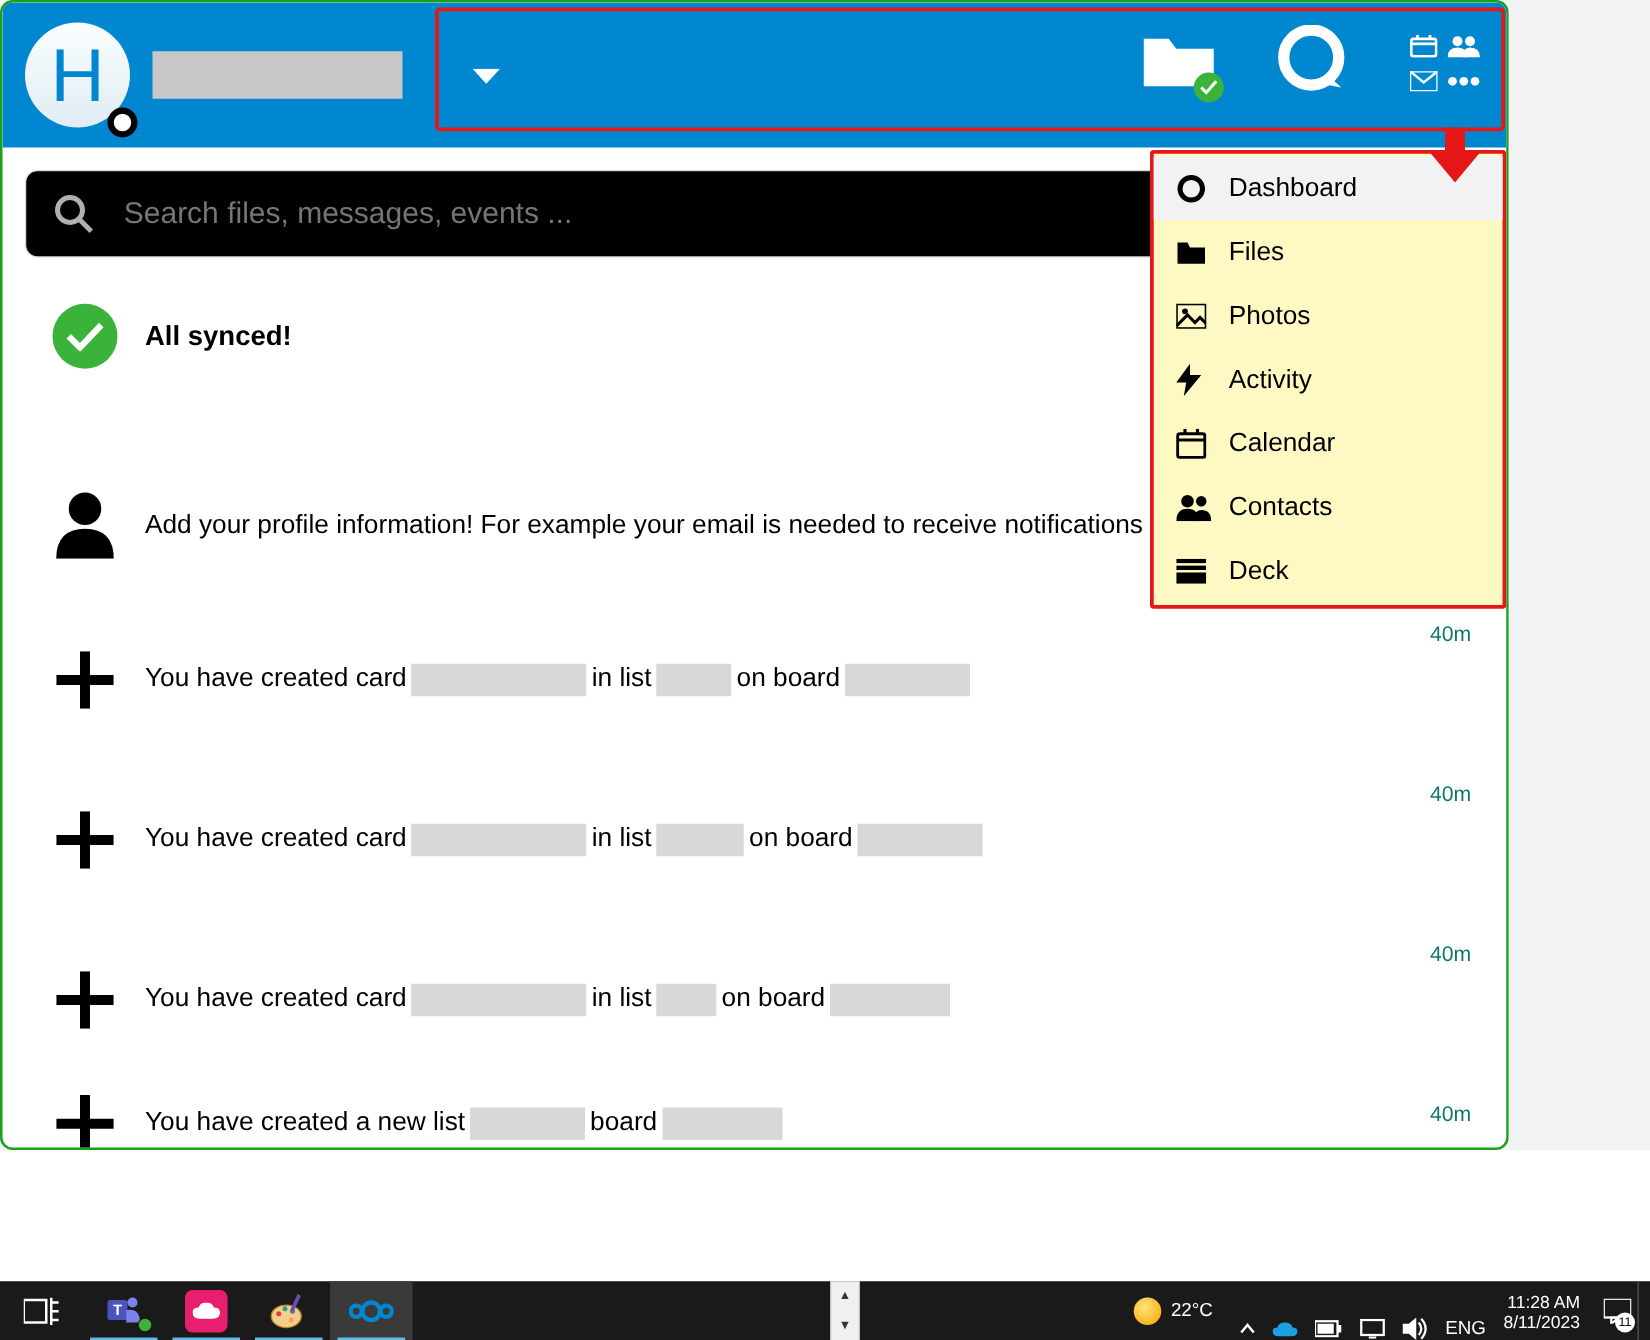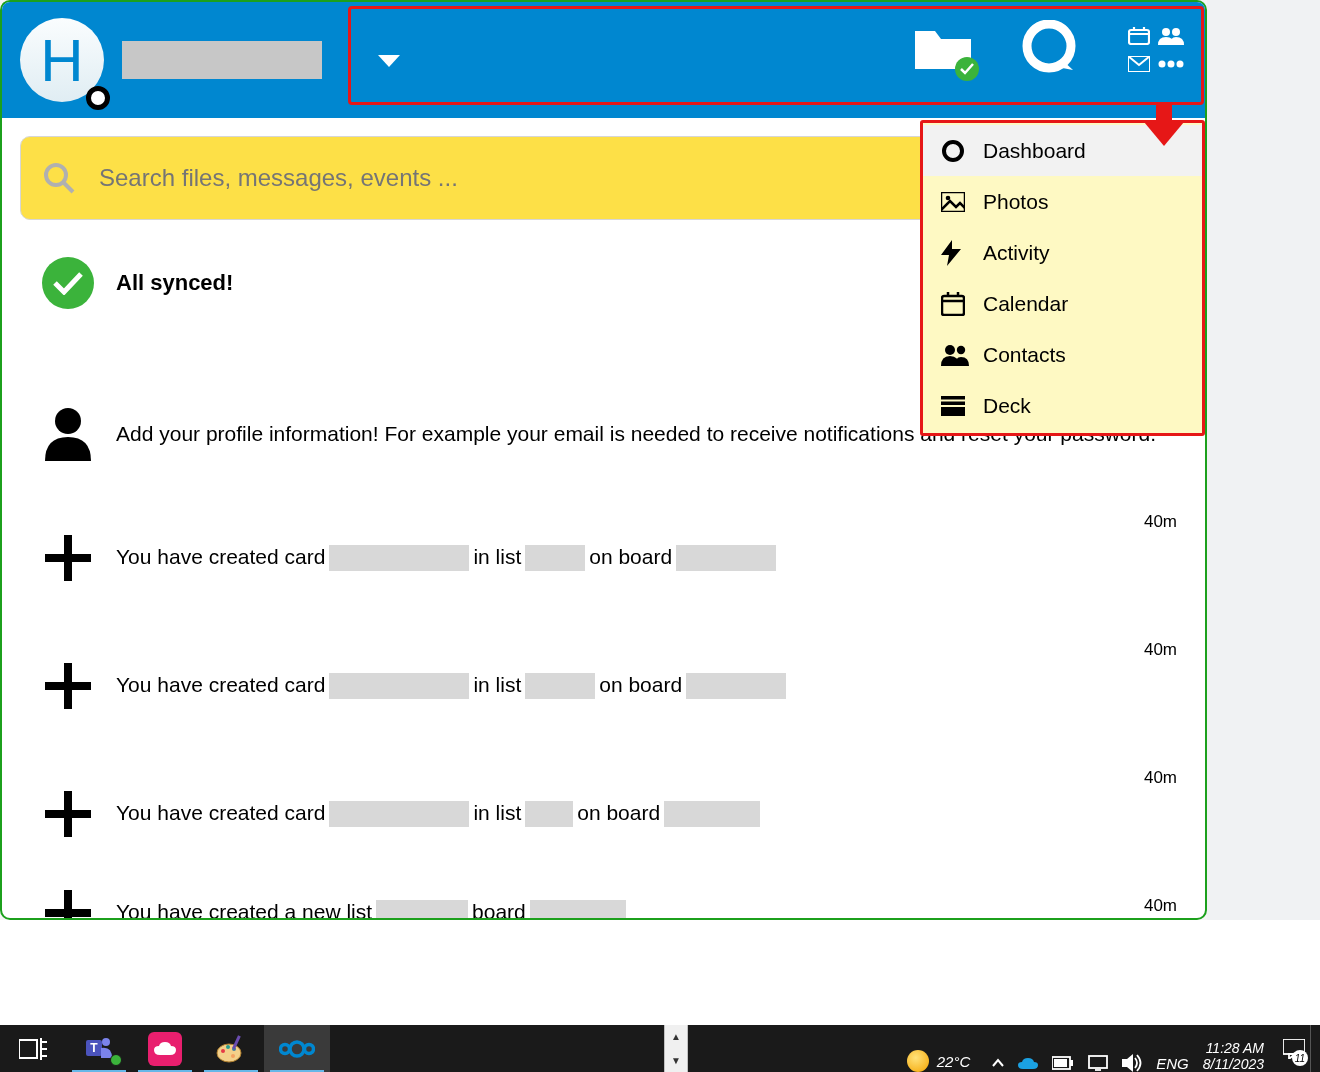--- a/index.html
+++ b/index.html
@@ -127,25 +127,25 @@
   .menu-item.sel { background: #f2f2f2; }
   .menu-item .mi-icon { width: 34px; display: flex; align-items: center; }
   .menu-item .mi-label { margin-left: 8px; }
   
   .main {
     padding: 18px 18px 0 18px;
   }
   .searchbar {
     display: flex;
     align-items: center;
-    height: 84px;
+    height: 70px;
     border: 1px solid #d6d6d6;
     border-radius: 10px;
     margin-bottom: 18px;
-    background: #fde047;
+    background: #000000;
   }
   .searchbar svg { margin: 0 24px 0 22px; }
   .searchbar input {
     border: none;
     outline: none;
     background: transparent;
     font-size: 24px;
     color: #7e7e7e;
     width: 80%;
   }
@@ -177,21 +177,21 @@
     background: #d8d8d8;
   }
   .feed-row.synced { margin: 10px 0 46px 0; }
   .feed-row.synced .feed-body { font-weight: 700; font-size: 22px; }
   .feed-row.profile { min-height: 120px; }
   .feed-row.card { min-height: 128px; }
   .feed-row .ts {
     position: absolute;
     right: 10px; top: 18px;
     font-size: 17px;
-    color: #000000;
+    color: #0f766e;
   }
   .green-tick {
     width: 52px; height: 52px;
     background: #3bb33b;
     border-radius: 50%;
     display: flex; align-items: center; justify-content: center;
   }
   
   .taskbar {
     position: absolute;
@@ -231,22 +231,21 @@
     flex-direction: column;
     border-left: 1px solid #c0c0c0;
     border-right: 1px solid #c0c0c0;
   }
   .tb-scroll div { flex:1; display:flex; align-items:center; justify-content:center; color:#333; font-size:10px;}
   .tb-right {
     position: absolute;
     right: 0;
     top: 0; height: 100%;
     display: flex;
-    align-items: flex-end;
-    font-style: italic;
+    align-items: center;
   }
   .weather {
     display: flex; align-items: center; gap: 8px;
     margin-right: 22px;
   }
   .sun { width:22px; height:22px; border-radius:50%;
     background: radial-gradient(circle at 40% 35%, #ffe27a, #f5a400); }
   .tray {
     display:flex; align-items:center; gap:14px;
     margin-right: 14px;
@@ -355,20 +354,28 @@
   </div>
 
   <div class="menu">
     <div class="menu-item sel">
       <span class="mi-icon">
         <svg width="24" height="24" viewBox="0 0 24 24">
             <circle cx="12" cy="12" r="9" fill="none" stroke="#000" stroke-width="4"></circle>
           </svg>
       </span>
       <span class="mi-label">Dashboard</span>
+    </div>
+    <div class="menu-item">
+      <span class="mi-icon">
+        <svg width="24" height="20" viewBox="0 0 24 20">
+            <path d="M1 4 L1 19 L23 19 L23 6 L11 6 L9 2 L1 2 Z" fill="#000"></path>
+          </svg>
+      </span>
+      <span class="mi-label">Files</span>
     </div>
     <div class="menu-item">
       <span class="mi-icon">
         <svg width="24" height="20" viewBox="0 0 24 20">
             <rect x="0" y="0" width="24" height="20" fill="none" stroke="#000" stroke-width="2.5"></rect>
             <circle cx="7" cy="6" r="2.3" fill="#000"></circle>
             <polyline points="0,18 9,9 15,15 19,11 24,16" fill="none" stroke="#000" stroke-width="2.5"></polyline>
           </svg>
       </span>
       <span class="mi-label">Photos</span>

